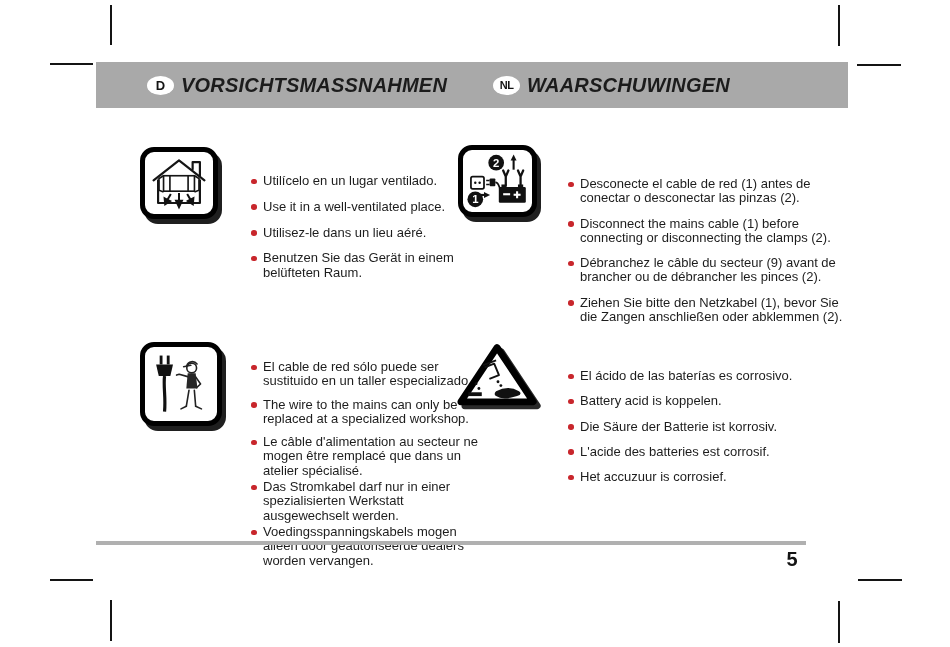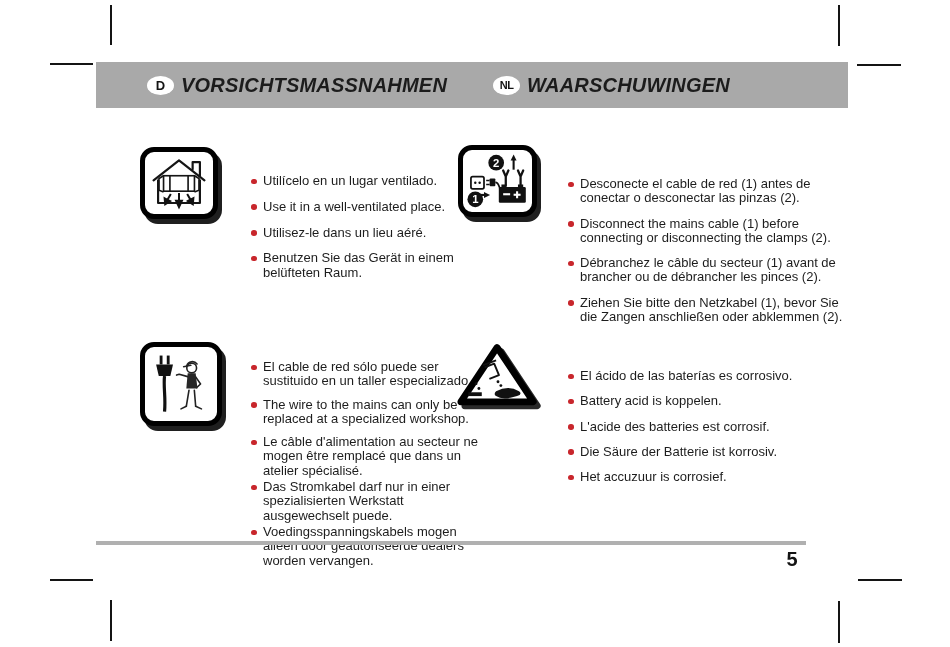--- a/index.html
+++ b/index.html
@@ -155,21 +155,21 @@
 
       <circle cx="33" cy="10" r="9" fill="#111"></circle>
       <text x="33" y="14.5" font-size="13" font-weight="bold" fill="#fff" text-anchor="middle" font-family="Liberation Sans, sans-serif">2</text>
       <circle cx="9" cy="52" r="9" fill="#111"></circle>
       <text x="9" y="56.5" font-size="13" font-weight="bold" fill="#fff" text-anchor="middle" font-family="Liberation Sans, sans-serif">1</text>
     </svg>
   </div>
   <ul class="plist" id="list-disconnect">
     <li>Desconecte el cable de red (1) antes de conectar o desconectar las pinzas (2).</li>
     <li>Disconnect the mains cable (1) before connecting or disconnecting the clamps (2).</li>
-    <li>Débranchez le câble du secteur (1) avant de brancher ou de débrancher les pinces (2).</li>
+    <li>Débranchez le câble du secteur (9) avant de brancher ou de débrancher les pinces (2).</li>
     <li>Ziehen Sie bitte den Netzkabel (1), bevor Sie die Zangen anschließen oder abklemmen (2).</li>
   </ul>
 
   <div class="icon-box" id="iconbox-cable">
     <svg width="64" height="66" viewBox="0 0 72 74">
 
       <rect x="12" y="5" width="3.2" height="10" fill="#111"></rect>
       <rect x="20" y="5" width="3.2" height="10" fill="#111"></rect>
       <path d="M8 15 H27 L24 28 H11 Z" fill="#111"></path>
       <path d="M17.5 28 C16 40 19 52 17.5 68" fill="none" stroke="#111" stroke-width="3.6"></path>
@@ -183,21 +183,21 @@
         <path d="M45 44 L42 62 M51 44 L52.5 62"></path>
         <path d="M42 62 L36 65 M52.5 62 L59 65"></path>
       </g>
       <path d="M43.5 25 H52.5 L54.5 42 H42 Z" fill="#262626"></path>
     </svg>
   </div>
   <ul class="plist" id="list-cable">
     <li>El cable de red sólo puede ser sustituido en un taller especializado.</li>
     <li>The wire to the mains can only be replaced at a specialized workshop.</li>
     <li>Le câble d'alimentation au secteur ne mogen être remplacé que dans un atelier spécialisé.</li>
-    <li>Das Stromkabel darf nur in einer spezialisierten Werkstatt ausgewechselt puede.</li>
+    <li>Das Stromkabel darf nur in einer spezialisierten Werkstatt ausgewechselt werden.</li>
     <li>Voedingsspanningskabels mogen alleen door geautoriseerde dealers worden vervangen.</li>
   </ul>
 
   <div class="tri-wrap">
     <svg width="84" height="72" viewBox="0 0 88 74">
       <path d="M43 6 L81 63 L5 63 Z" fill="#ffffff" stroke="#000" stroke-width="7" stroke-linejoin="round"></path>
 
       <g fill="none" stroke="#111" stroke-width="2" stroke-linejoin="round">
         <path d="M30 27 L40 23 L45 35 L35 39"></path>
         <path d="M28.5 24.5 L42 19.5"></path>
@@ -209,21 +209,21 @@
       <circle cx="24" cy="49" r="1.5" fill="#111"></circle>
 
       <path d="M42 52 q13 -7 24 0 q4 3 -2 5 q-15 5 -22 0 q-3 -2 0 -5 z" fill="#111"></path>
 
       <rect x="13" y="53" width="14" height="4" fill="#111"></rect>
     </svg>
   </div>
   <ul class="plist" id="list-acid">
     <li>El ácido de las baterías es corrosivo.</li>
     <li>Battery acid is koppelen.</li>
+    <li>Die Säure der Batterie ist korrosiv.</li>
     <li>L'acide des batteries est corrosif.</li>
-    <li>Die Säure der Batterie ist korrosiv.</li>
     <li>Het accuzuur is corrosief.</li>
   </ul>
 
   <div class="footer-line" style="background: rgb(176, 176, 176);"></div>
   <div class="page-number">5</div>
 
 </div>
 
 </body></html>

